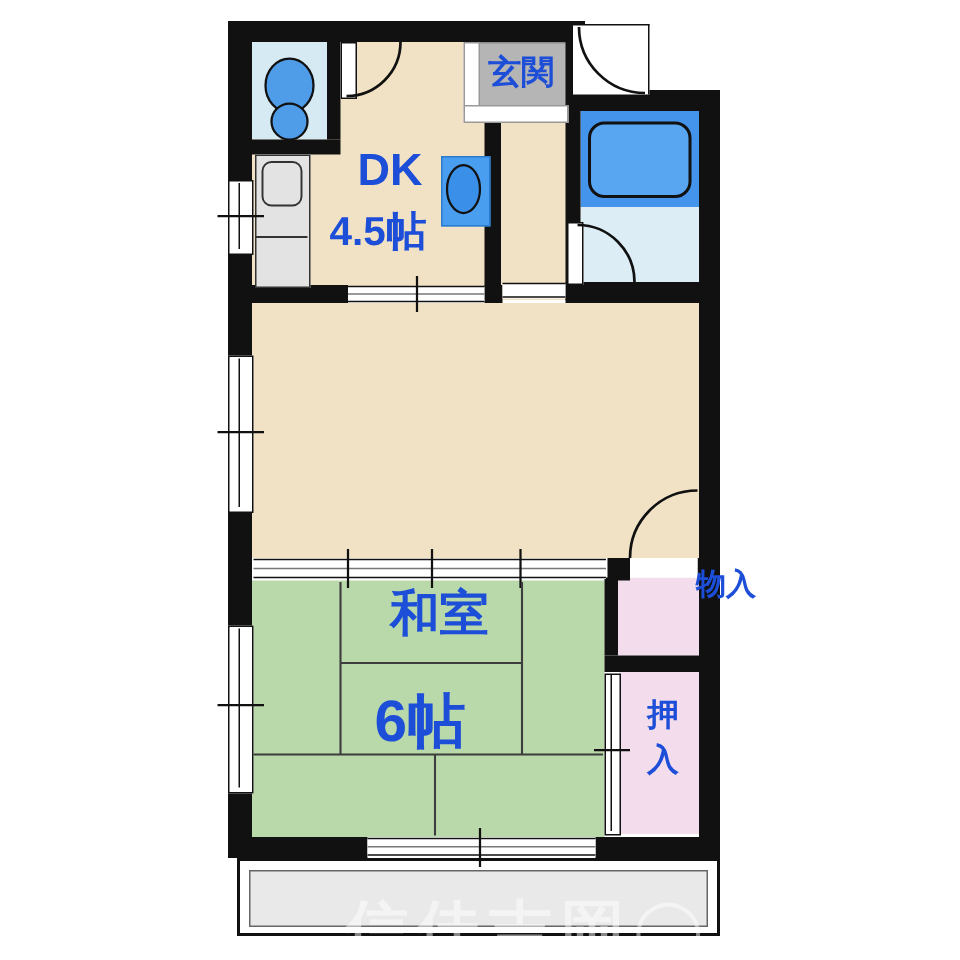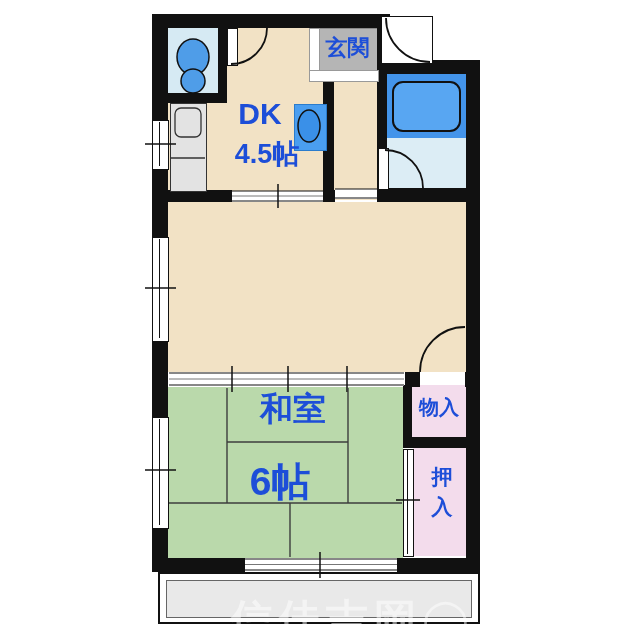--- a/index.html
+++ b/index.html
@@ -139,29 +139,29 @@
     <g stroke="#3d3d3d" stroke-width="1.4">
       <path d="M227,388 V503"></path>
       <path d="M348,388 V503"></path>
       <path d="M227,442 H348"></path>
       <path d="M169,503 H402"></path>
       <path d="M290,503 V557"></path>
     </g>
   </svg>
 
   <div class="lbl" style="left:210px;top:98px;width:100px;font-size:30px;">DK</div>
-  <div class="lbl" style="left:207px;top:140px;width:120px;font-size:27px;">4.5帖</div>
+  <div class="lbl" style="left:192px;top:140px;width:120px;font-size:27px;">4.5帖</div>
 
   <div class="lbl" style="left:318px;top:36px;width:59px;font-size:22px;">玄関</div>
 
 
   <div class="lbl" style="left:223px;top:392px;width:140px;font-size:33px;">和室</div>
   <div class="lbl" style="left:210px;top:462px;width:140px;font-size:39px;">6帖</div>
 
-  <div class="lbl" style="left:412px;top:397px;width:54px;font-size:20px;">物入</div>
+  <div class="lbl" style="left:412px;top:380px;width:54px;font-size:20px;padding-left:45px;">物入</div>
 
   <div class="lbl" style="left:427px;top:466px;width:30px;font-size:21px;">押</div>
   <div class="lbl" style="left:427px;top:496px;width:30px;font-size:21px;">入</div>
 
 
   <div class="watermark" style="left:230px;top:592px;"><span>信佳吉岡</span><span>◯</span></div>
 
 </div>
 
 </body></html>

